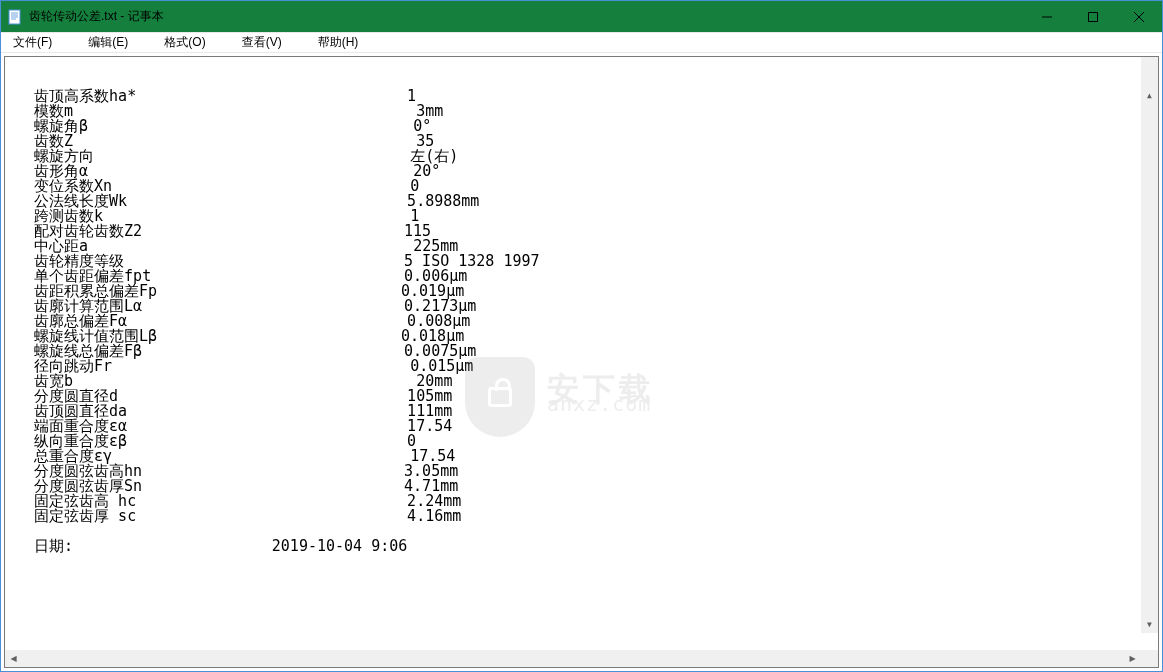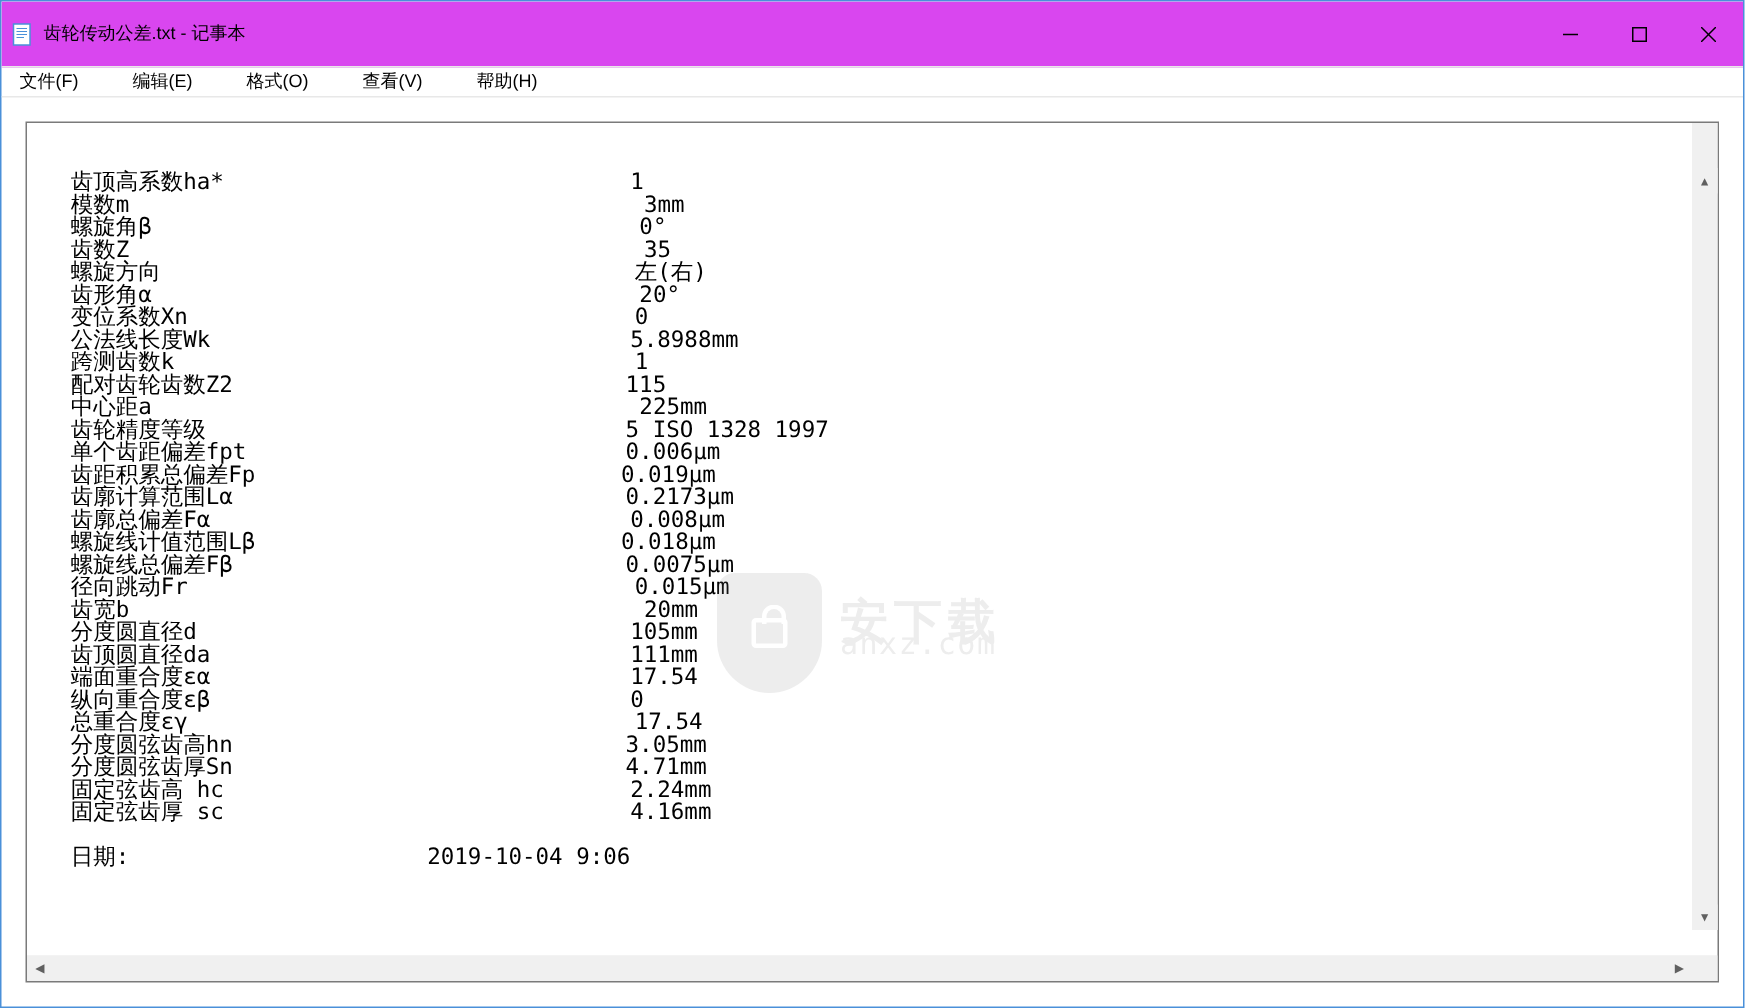--- a/index.html
+++ b/index.html
@@ -8,22 +8,22 @@
   font-size: 12px;
   background: #fff;
   width: 1163px;
   height: 672px;
   overflow: hidden;
   border: 1px solid #4a90d9;
   display: flex;
   flex-direction: column;
 }
 .title-bar {
-  height: 44px;
-  background: #d946ef;
+  height: 32px;
+  background: #15803d;
   display: flex;
   align-items: center;
   padding-left: 6px;
   border-bottom: 1px solid #e8e8e8;
 }
 .title-icon {
   width: 16px;
   height: 16px;
   margin-right: 6px;
   display: flex;
@@ -59,21 +59,21 @@
 }
 .menu-item {
   padding: 2px 8px;
   font-size: 12px;
   cursor: pointer;
 }
 .content-wrapper {
   flex: 1;
   position: relative;
   border: 1px solid #7a7a7a;
-  margin: 16px;
+  margin: 3px;
   overflow: hidden;
   display: flex;
   flex-direction: column;
 }
 .text-area {
   flex: 1;
   overflow: auto;
   font-family: "SimSun", "宋体", monospace;
   font-size: 15px;
   line-height: 15px;

